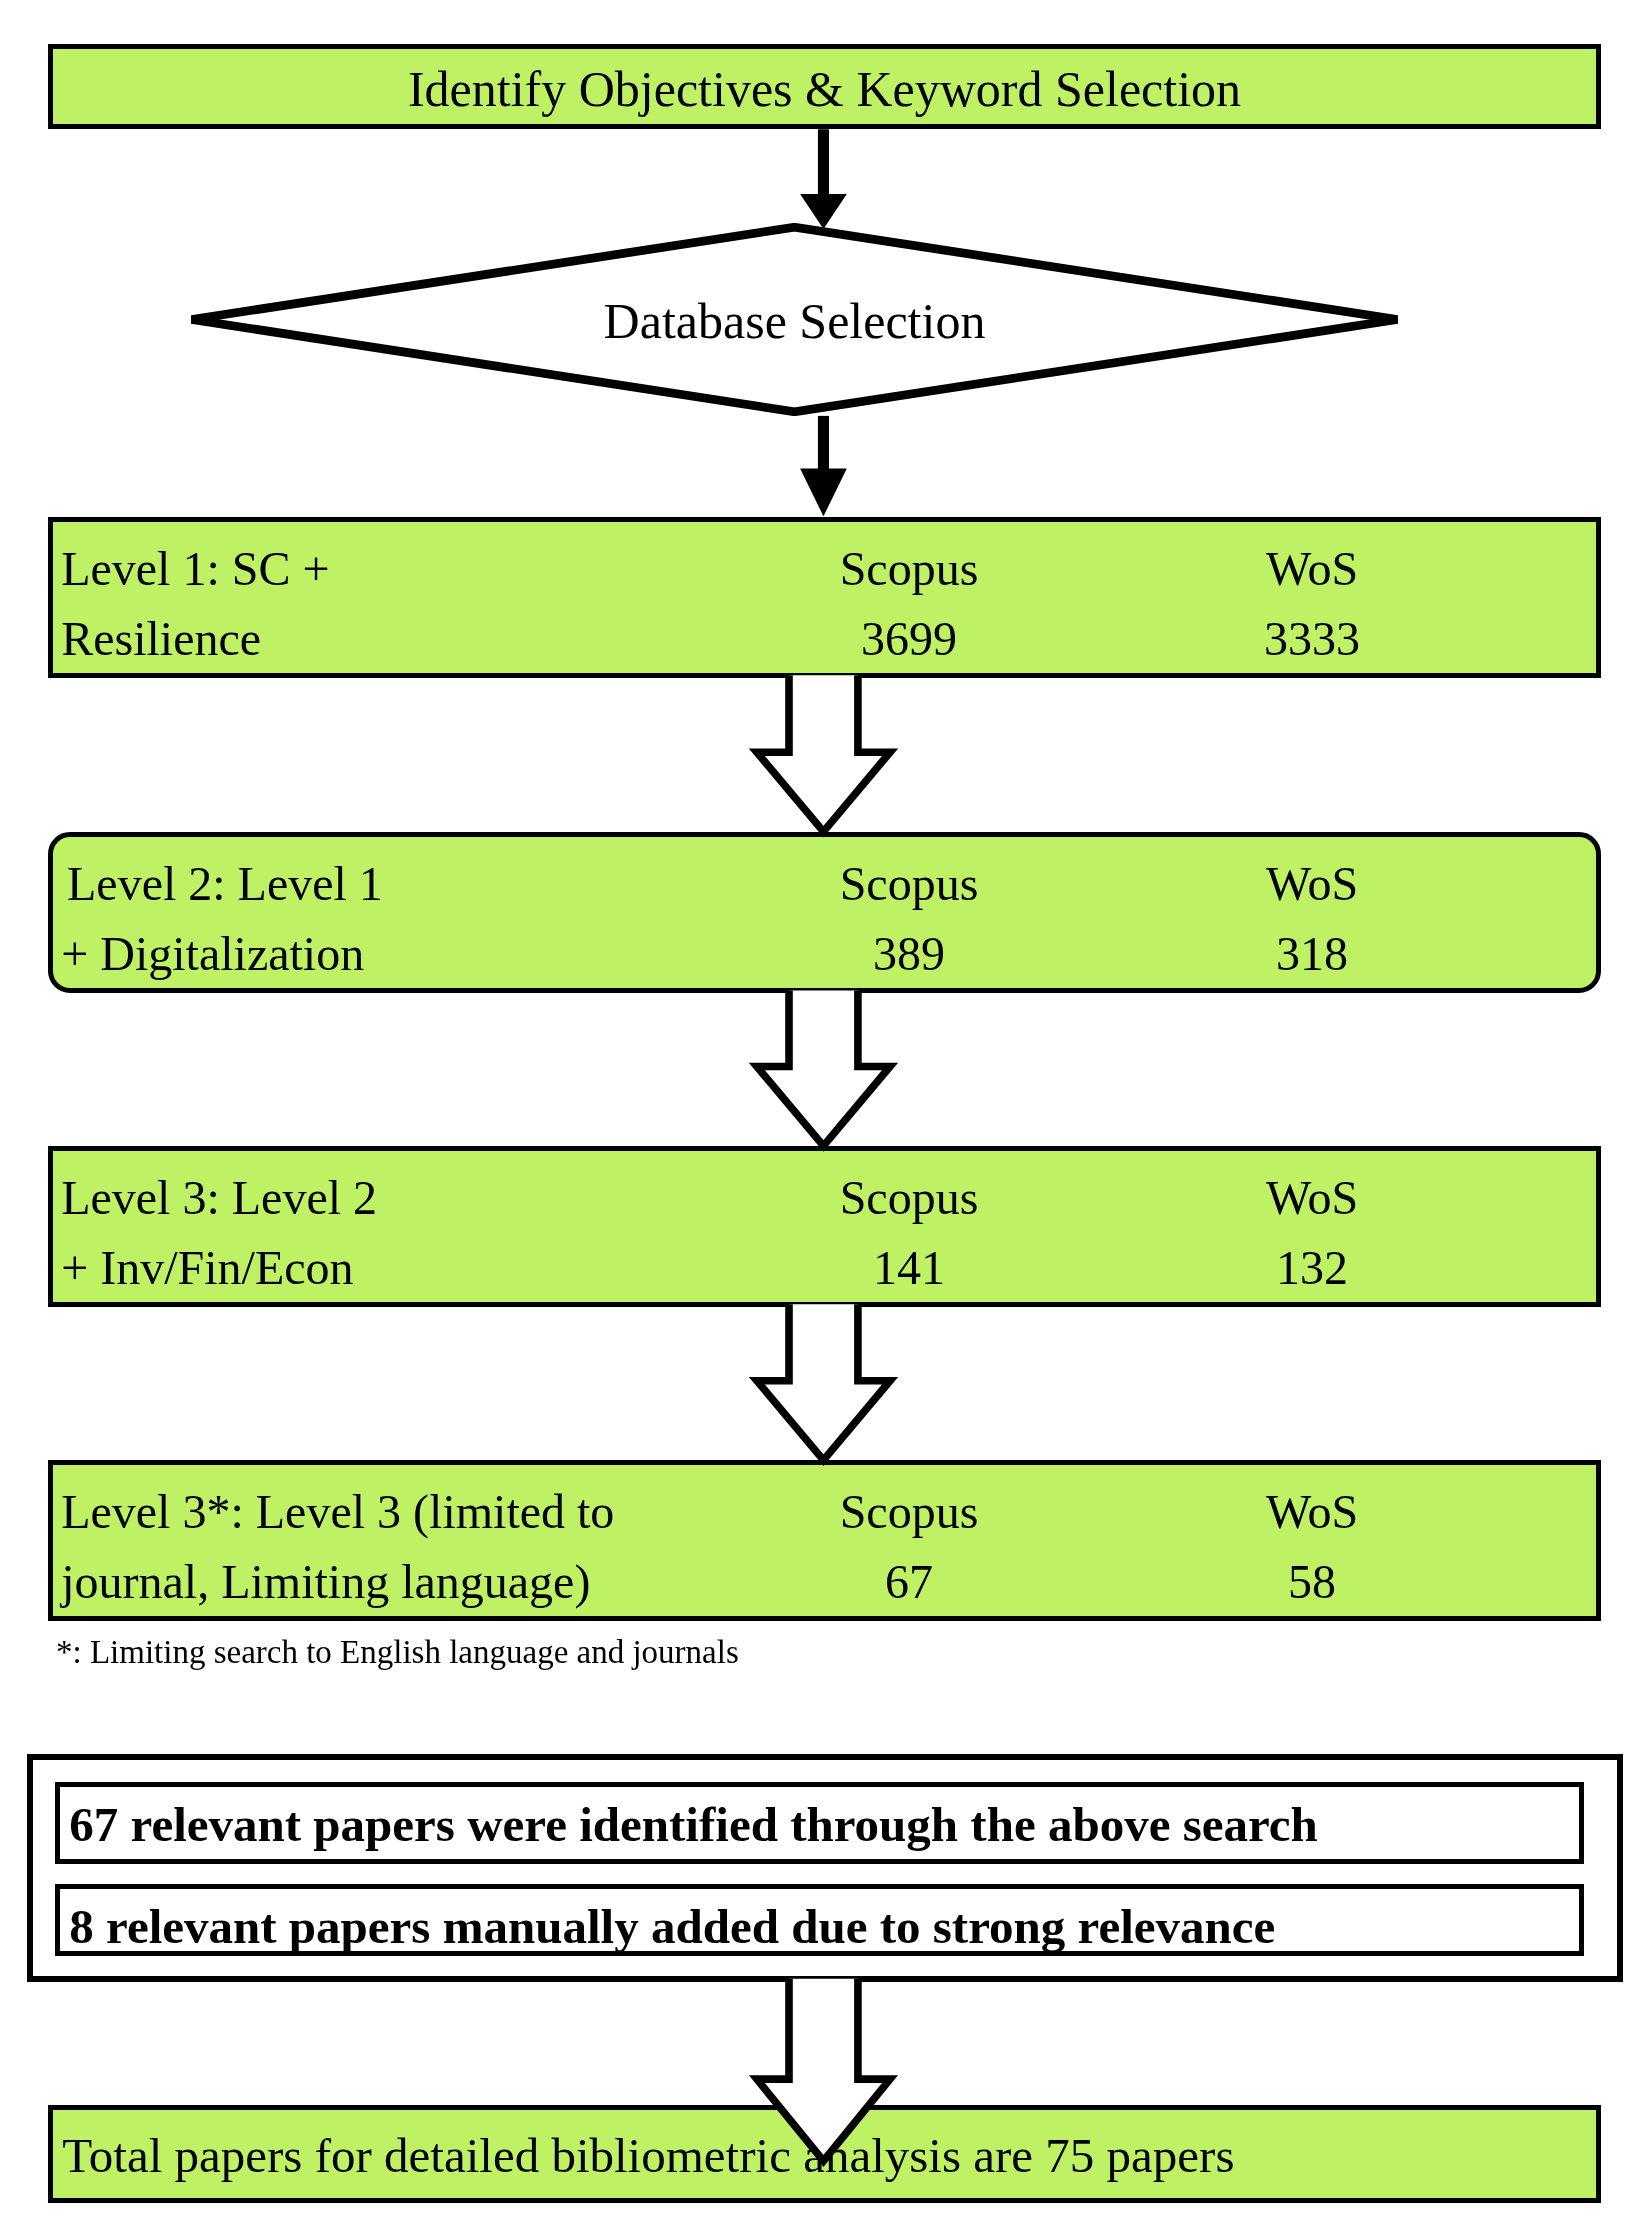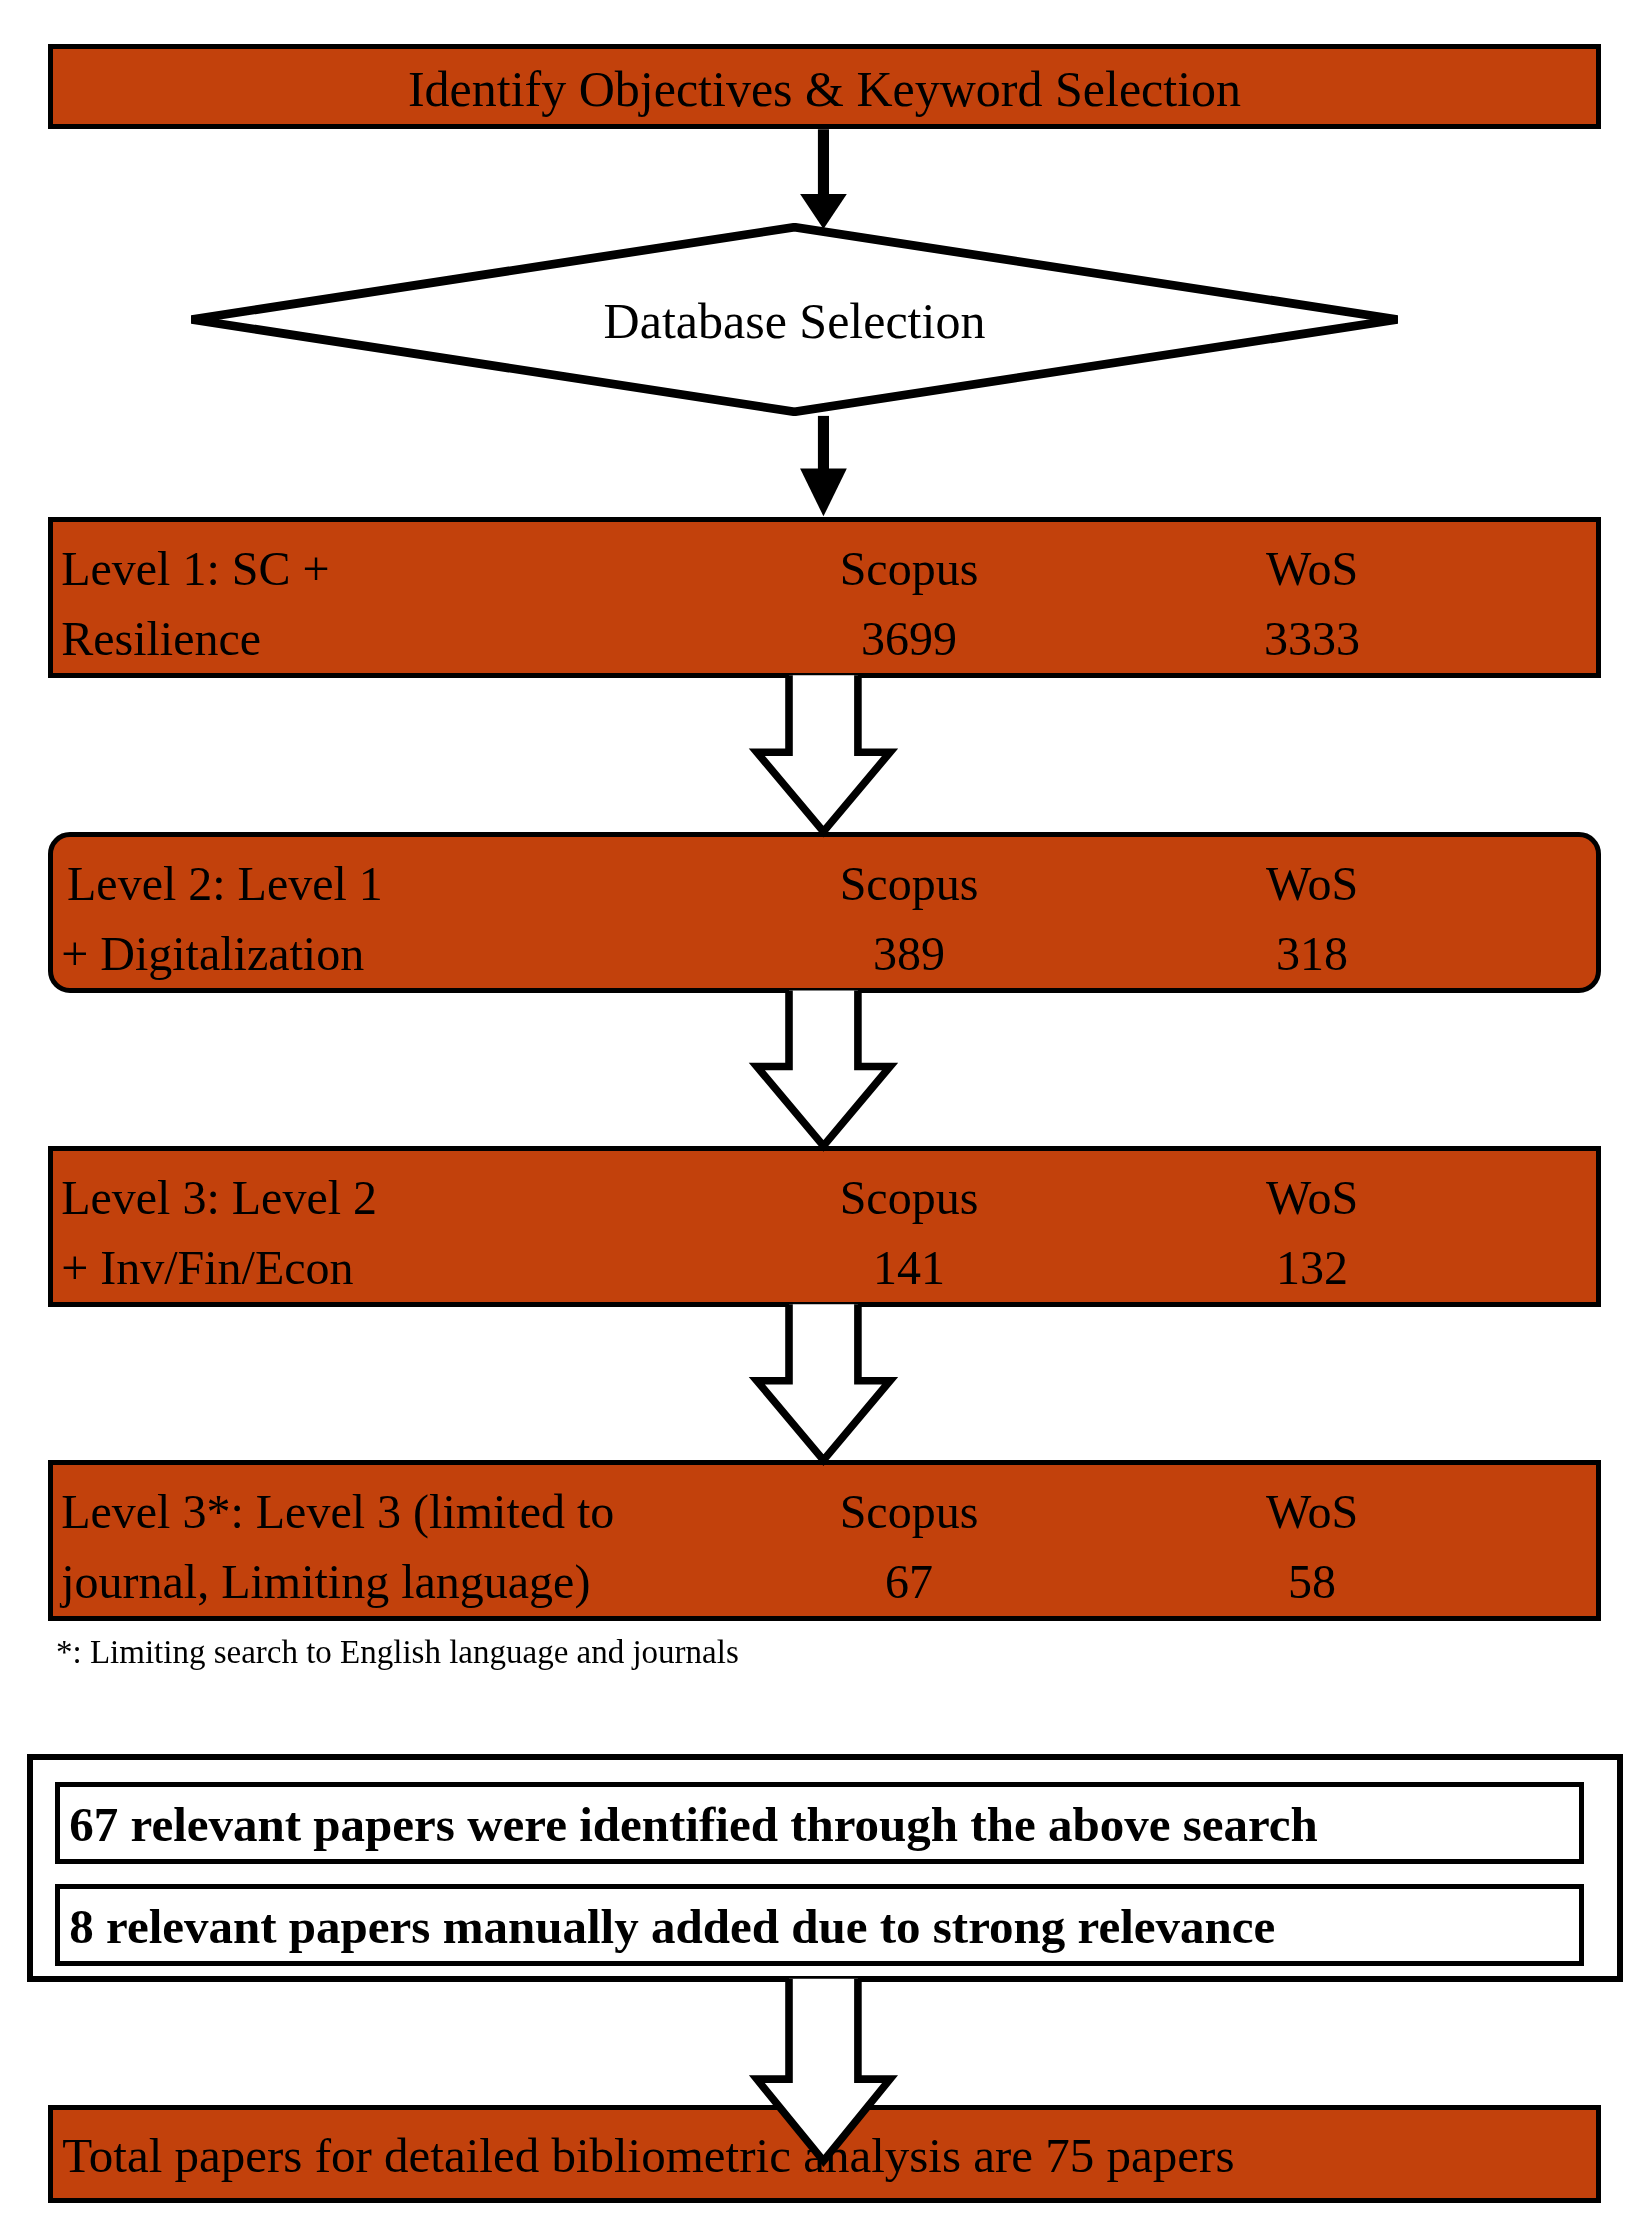--- a/index.html
+++ b/index.html
@@ -15,21 +15,21 @@
     font-family: "Liberation Serif", "DejaVu Serif", serif;
     color: #000000;
     overflow: hidden;
   }
   .abs { position: absolute; }
 
   
   .flow-box {
     position: absolute;
     border: 5.3px solid #000000;
-    background: #c2410c;
+    background: #bef264;
     box-sizing: border-box;
   }
   .inner-box {
     position: absolute;
     border: 5.3px solid #000000;
     background: #ffffff;
     box-sizing: border-box;
     font-weight: bold;
   }
   .outer-group {
@@ -147,21 +147,21 @@
   </div>
 
   <div class="footnote" style="left:56px; top:1636px;">*: Limiting search to English language and journals</div>
 
   <div class="outer-group" style="left:27px; top:1754px; width:1596px; height:228px;">
 
     <div class="inner-box" style="left:22px; top:22px; width:1529px; height:82px;">
       <div class="sentence" style="left:9.3px; top:13px;">67 relevant papers were identified through the above search</div>
     </div>
 
-    <div class="inner-box" style="left:22px; top:124px; width:1529px; height:82px;">
+    <div class="inner-box" style="left:22px; top:124px; width:1529px; height:72px;">
       <div class="sentence" style="left:9.3px; top:13px;">8 relevant papers manually added due to strong relevance</div>
     </div>
   </div>
 
   <div class="flow-box" style="left:48px; top:2105px; width:1553px; height:98px;">
     <div class="sentence" style="left:9.3px; top:21px;">Total papers for detailed bibliometric analysis are 75 papers</div>
   </div>
 
   <svg class="overlay" viewBox="0 0 2815 3813">
 

